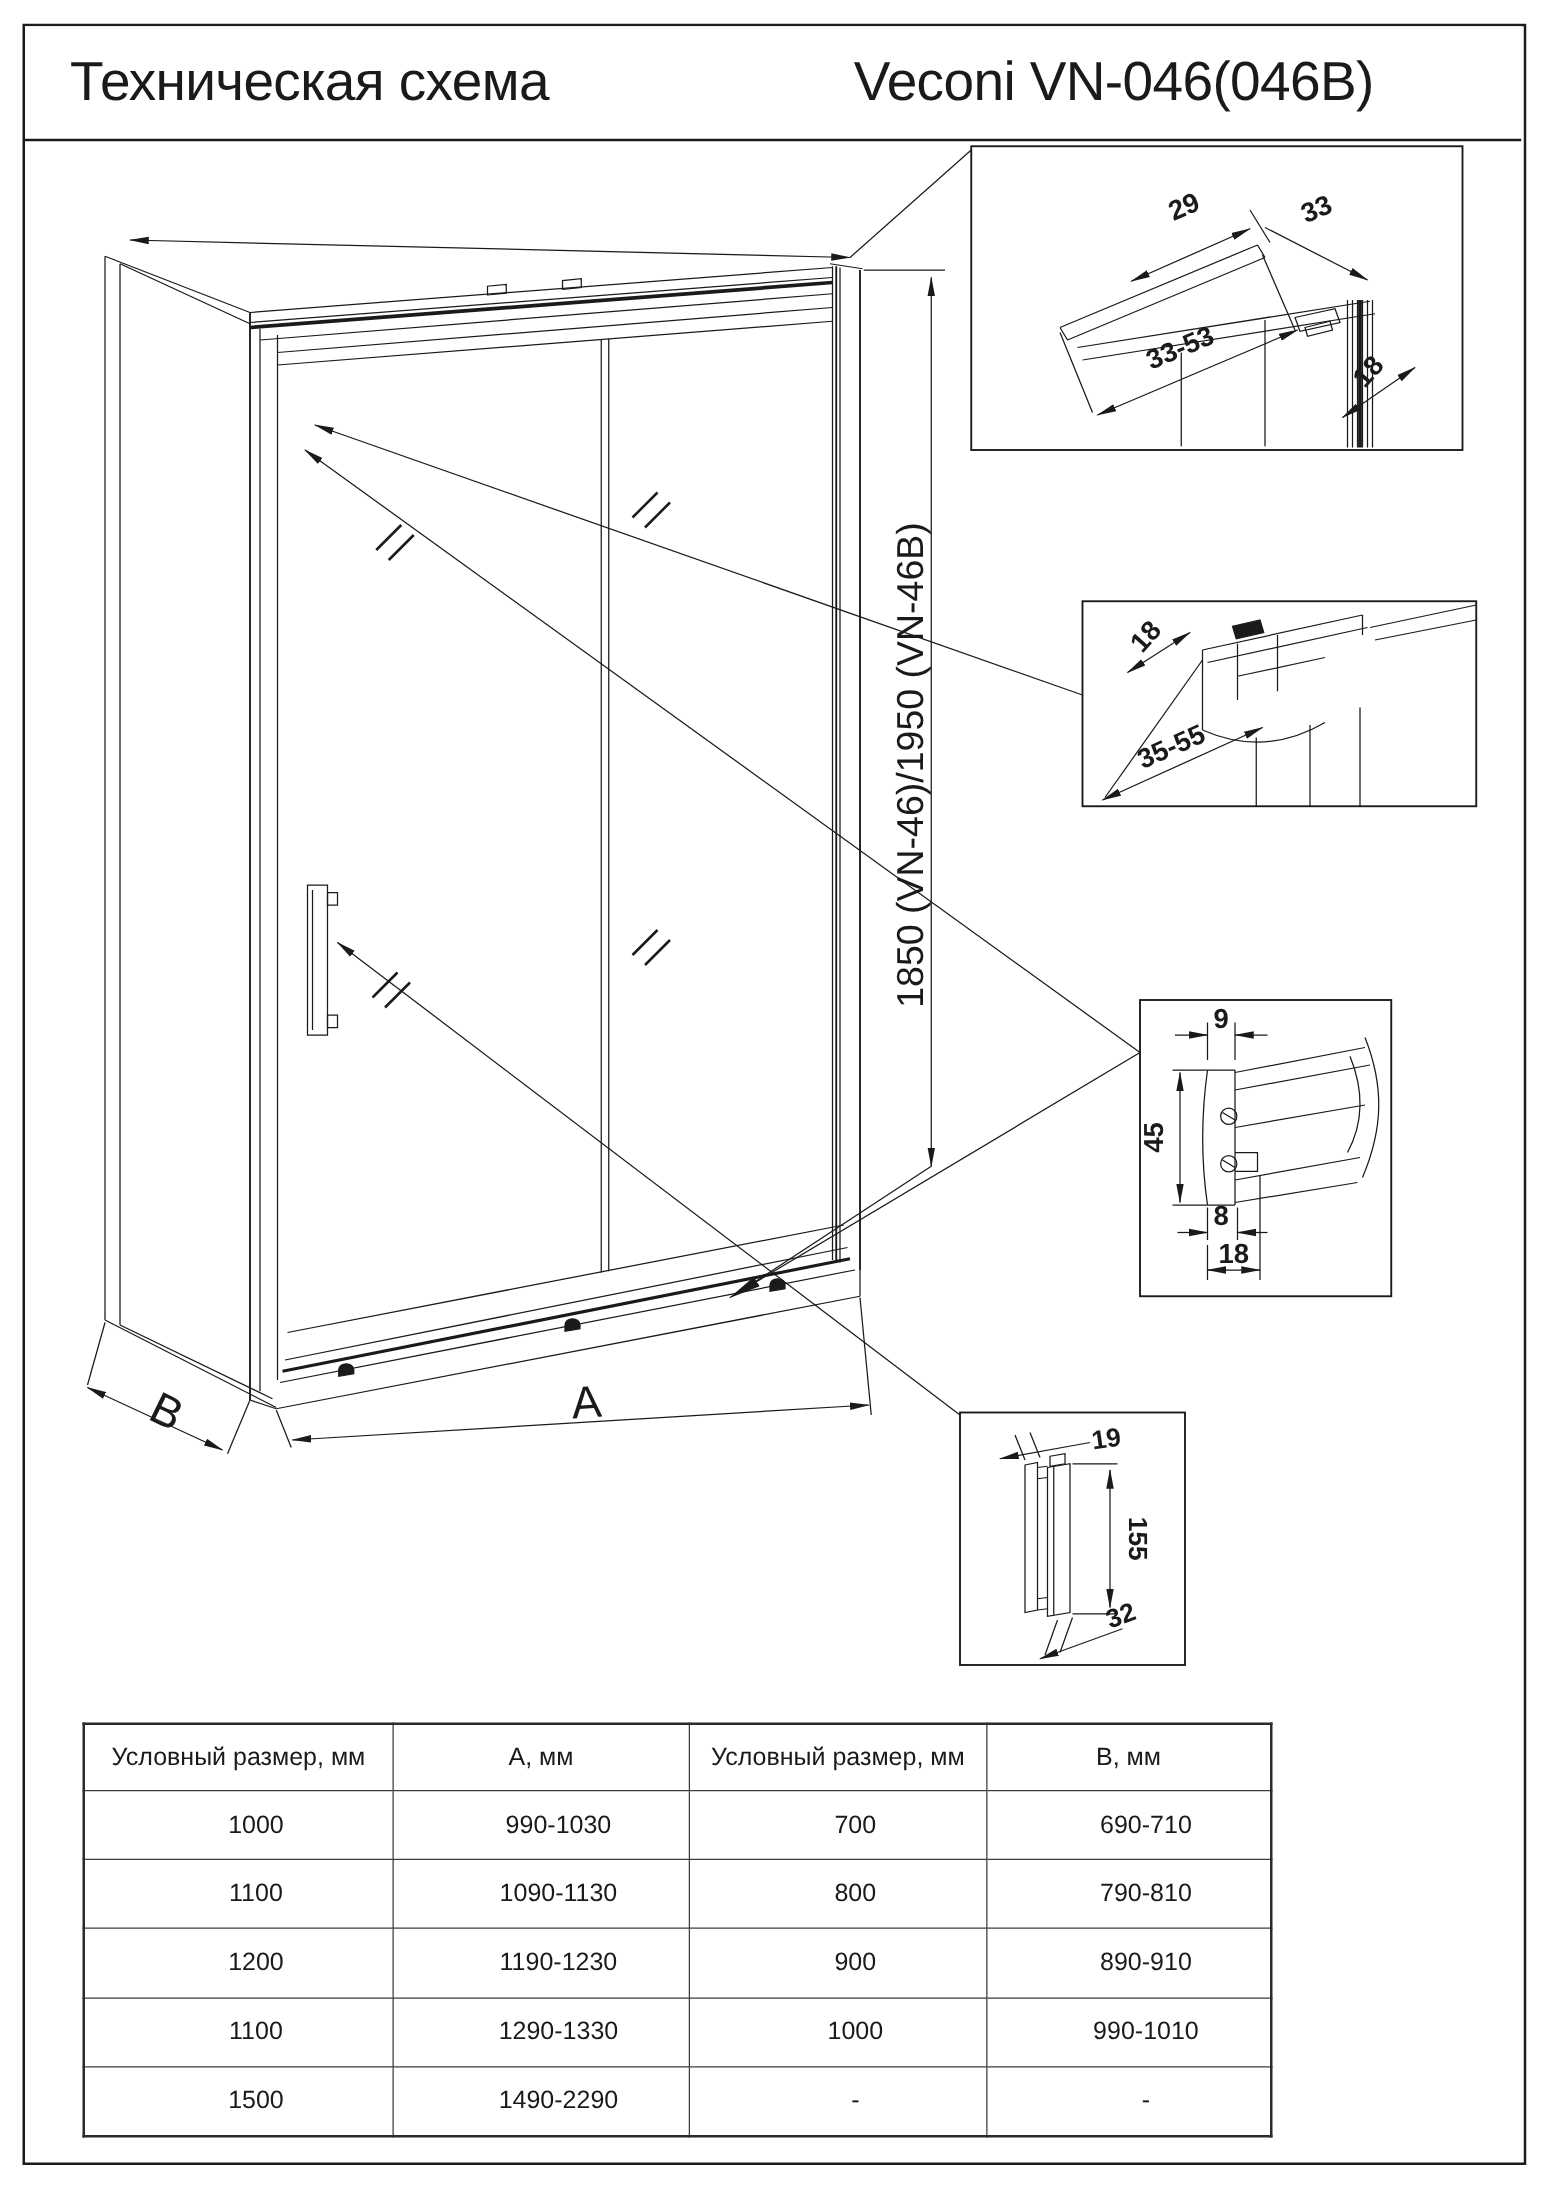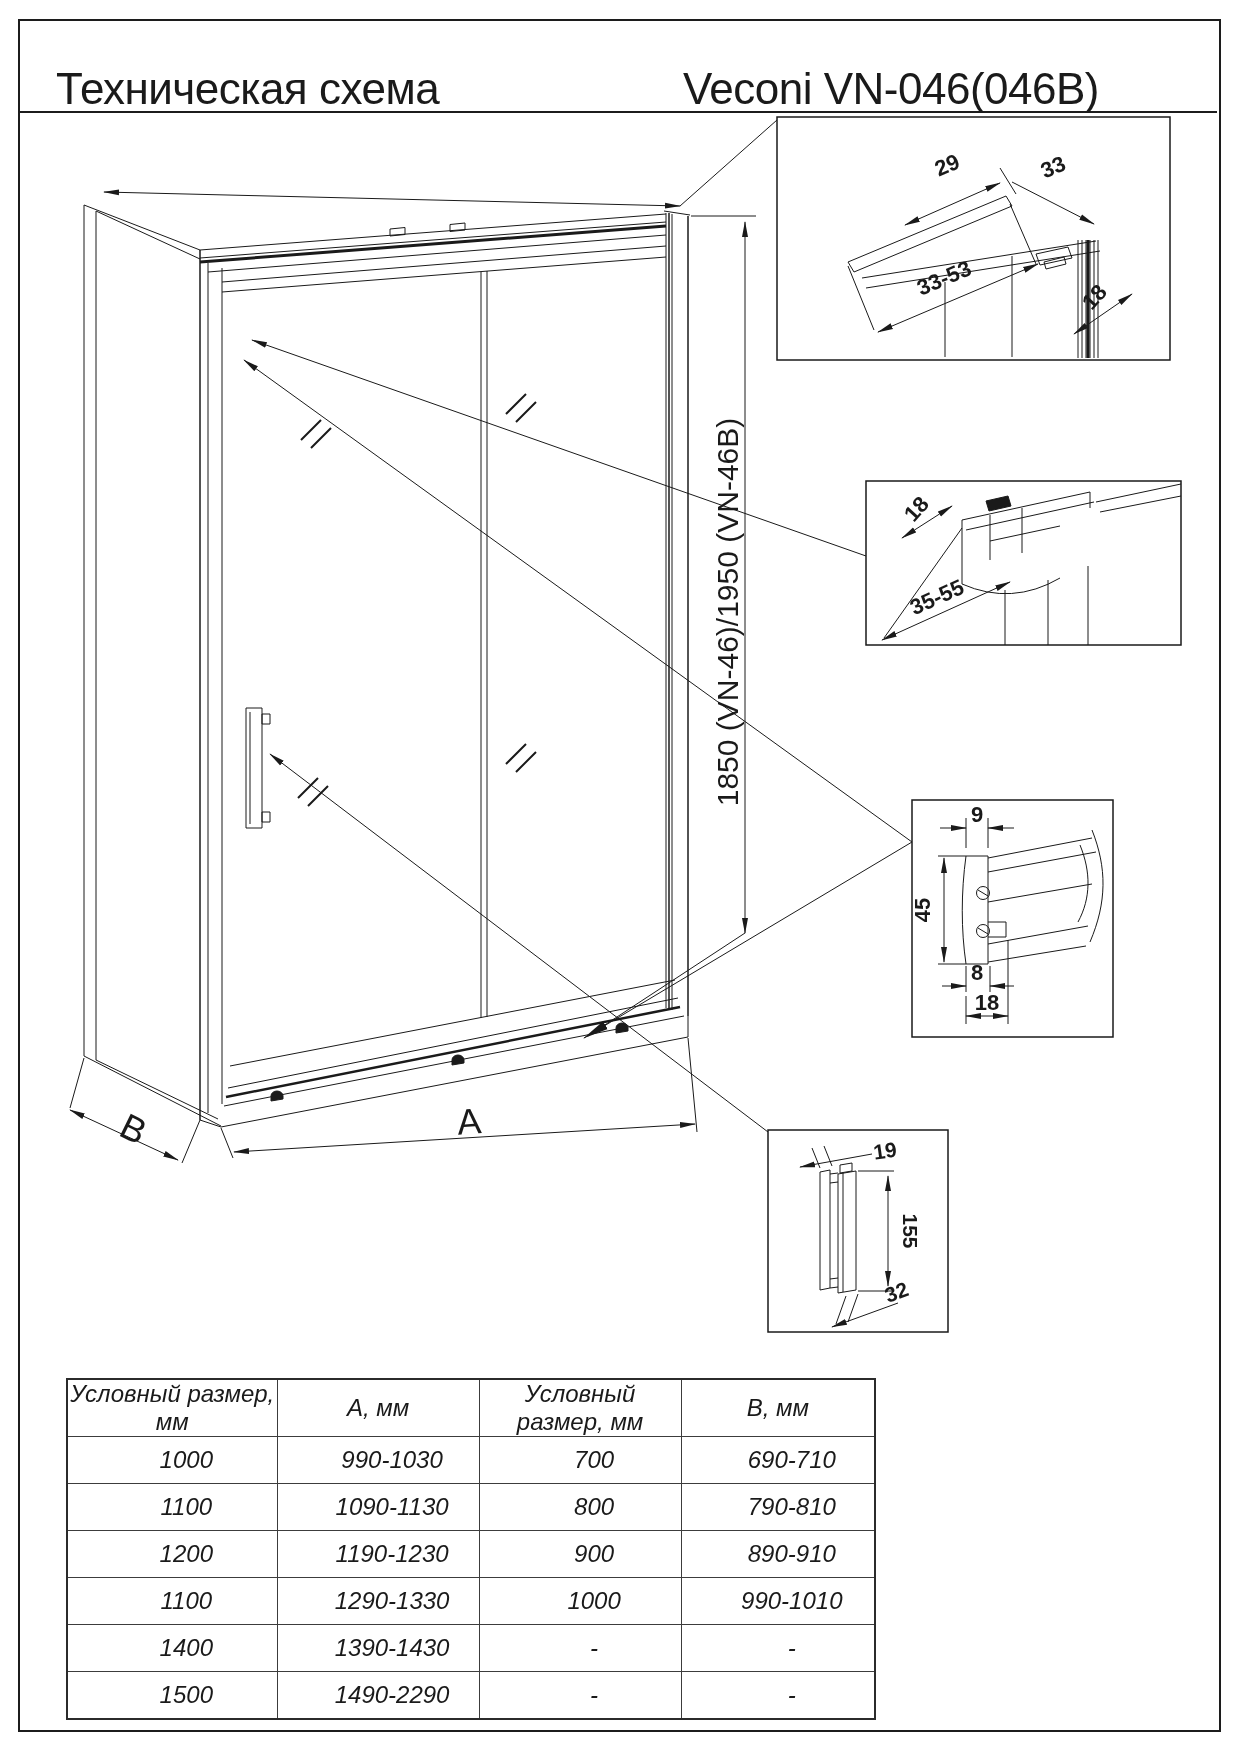--- a/index.html
+++ b/index.html
@@ -3,35 +3,35 @@
 <meta charset="utf-8">
 <style>
   html,body{margin:0;padding:0}
   body{
     width:1240px;height:1755px;position:relative;background:#ffffff;
     font-family:"Liberation Sans",sans-serif;color:#1a1a1a;overflow:hidden;
   }
   .frame{position:absolute;left:18px;top:19px;width:1199px;height:1709px;border:2px solid #1c1c1c;}
   .header{
     position:absolute;left:20px;top:21px;width:1197px;height:92px;
-    border-bottom:2px solid #1c1c1c;display:flex;align-items:flex-end;
+    border-bottom:2px solid #1c1c1c;display:flex;align-items:center;
     justify-content:space-between;padding:0 118px 0 36px;box-sizing:border-box;background:#fff;
   }
   .title{font-size:44px;line-height:1;white-space:nowrap;letter-spacing:-0.5px;}
   svg.draw{position:absolute;left:0;top:0;width:1240px;height:1755px;}
   svg.draw path,svg.draw line,svg.draw circle,svg.draw rect{vector-effect:none}
   .lbl{font-family:"Liberation Sans",sans-serif;fill:#1a1a1a;}
   .lbl-big{font-size:36px;}
   .lbl-dim{font-size:30px;}
   .lbl-det{font-size:22px;font-weight:bold;}
   .lbl-det-sm{font-size:21px;font-weight:bold;}
   .dims-table{
-    position:absolute;left:66px;top:1378px;width:810px;height:332px;
+    position:absolute;left:66px;top:1378px;width:952px;height:332px;
     border-collapse:collapse;table-layout:fixed;background:#fff;
-    border:2px solid #2b2b2b;font-size:24px;font-style:italic;
+    border:2px solid #2b2b2b;font-size:20px;
   }
   .dims-table th,.dims-table td{
     border:1px solid #3c3c3c;text-align:center;vertical-align:middle;
     font-weight:400;padding:0;
   }
   .dims-table thead th{height:52px;}
   .dims-table tbody td{height:46px;padding-left:28px;}
 </style>
 </head>
 <body>
@@ -289,25 +289,19 @@
       <td>900</td>
       <td>890-910</td>
     </tr>
     <tr>
       <td>1100</td>
       <td>1290-1330</td>
       <td>1000</td>
       <td>990-1010</td>
     </tr>
     <tr>
-      <td>1400</td>
-      <td>1390-1430</td>
-      <td>-</td>
-      <td>-</td>
-    </tr>
-    <tr>
       <td>1500</td>
       <td>1490-2290</td>
       <td>-</td>
       <td>-</td>
     </tr>
   </tbody>
 </table>
 
 </body></html>

